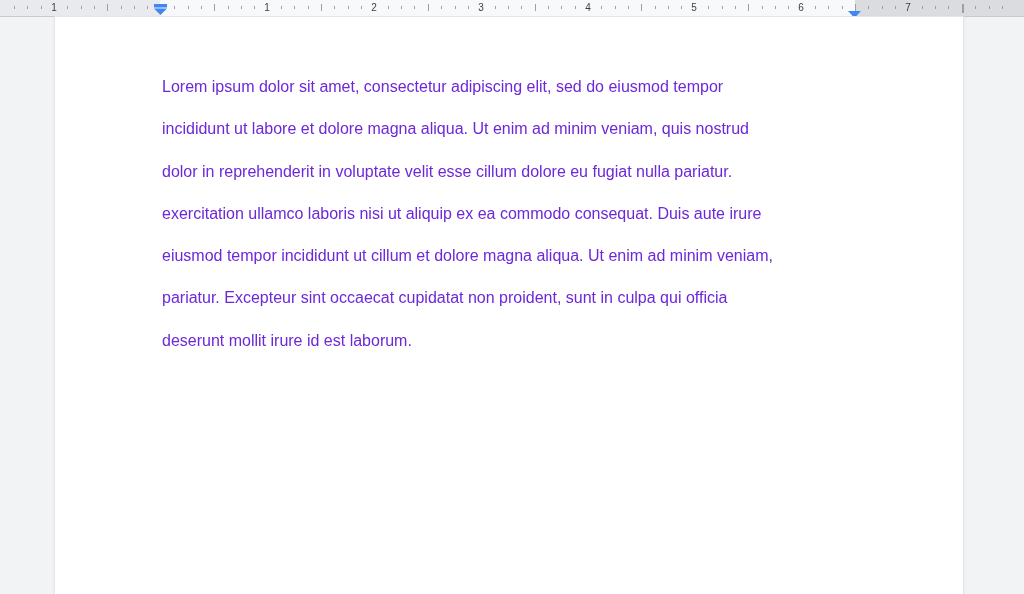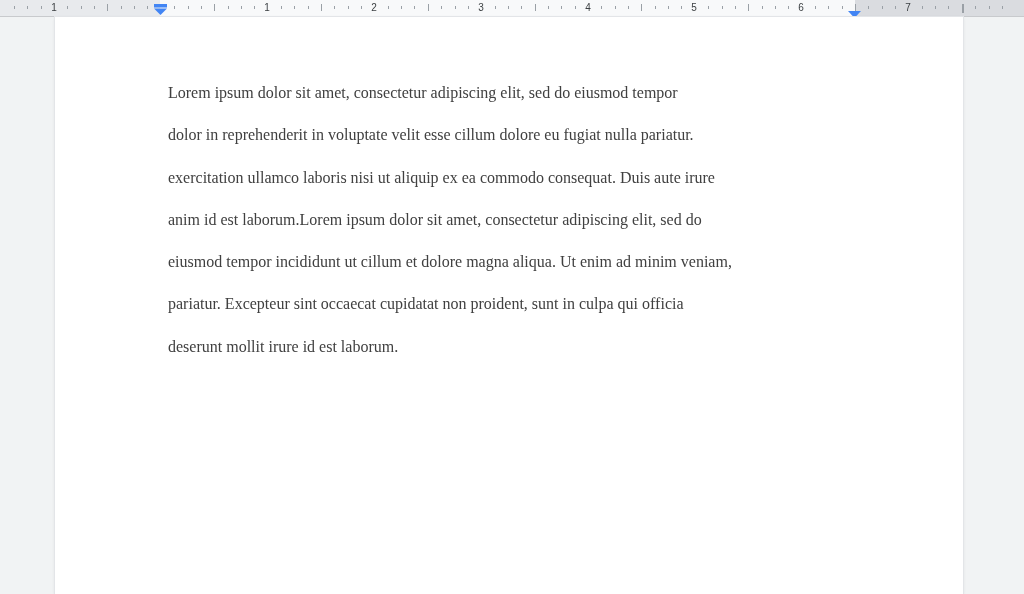--- a/index.html
+++ b/index.html
@@ -95,25 +95,25 @@
       width: 908px;
       height: 577px;
       background: #ffffff;
       box-shadow: 0 0 0 1px #e3e5e8, 0 1px 3px rgba(60,64,67,0.15);
     }
     .body-text {
       position: absolute;
       top: 49px;
       left: 107px;
       width: 700px;
-      margin: 6px;
+      margin: 0;
       font-size: 16px;
       line-height: 42.3px;
-      color: #404040;
-      font-family: Liberation Serif, serif;
+      color: #6d28d9;
+      font-family: Liberation Sans, sans-serif;
     }
     .line {
       display: block;
       white-space: nowrap;
     }
   </style>
 </head>
 <body>
 
 <div class="ruler">
@@ -208,20 +208,20 @@
   <div class="indent-right">
     <svg width="13" height="10" viewBox="0 0 13 10">
       <polygon points="0,1 13,1 6.5,8" fill="#4285f4"></polygon>
     </svg>
   </div>
 </div>
 
 <div class="page">
   <p class="body-text">
     <span class="line">Lorem ipsum dolor sit amet, consectetur adipiscing elit, sed do eiusmod tempor</span>
+    <span class="line">incididunt ut labore et dolore magna aliqua. Ut enim ad minim veniam, quis nostrud</span>
     <span class="line">dolor in reprehenderit in voluptate velit esse cillum dolore eu fugiat nulla pariatur.</span>
     <span class="line">exercitation ullamco laboris nisi ut aliquip ex ea commodo consequat. Duis aute irure</span>
-    <span class="line">anim id est laborum.Lorem ipsum dolor sit amet, consectetur adipiscing elit, sed do</span>
     <span class="line">eiusmod tempor incididunt ut cillum et dolore magna aliqua. Ut enim ad minim veniam,</span>
     <span class="line">pariatur. Excepteur sint occaecat cupidatat non proident, sunt in culpa qui officia</span>
     <span class="line">deserunt mollit irure id est laborum.</span>
   </p>
 </div>
 
 </body></html>

